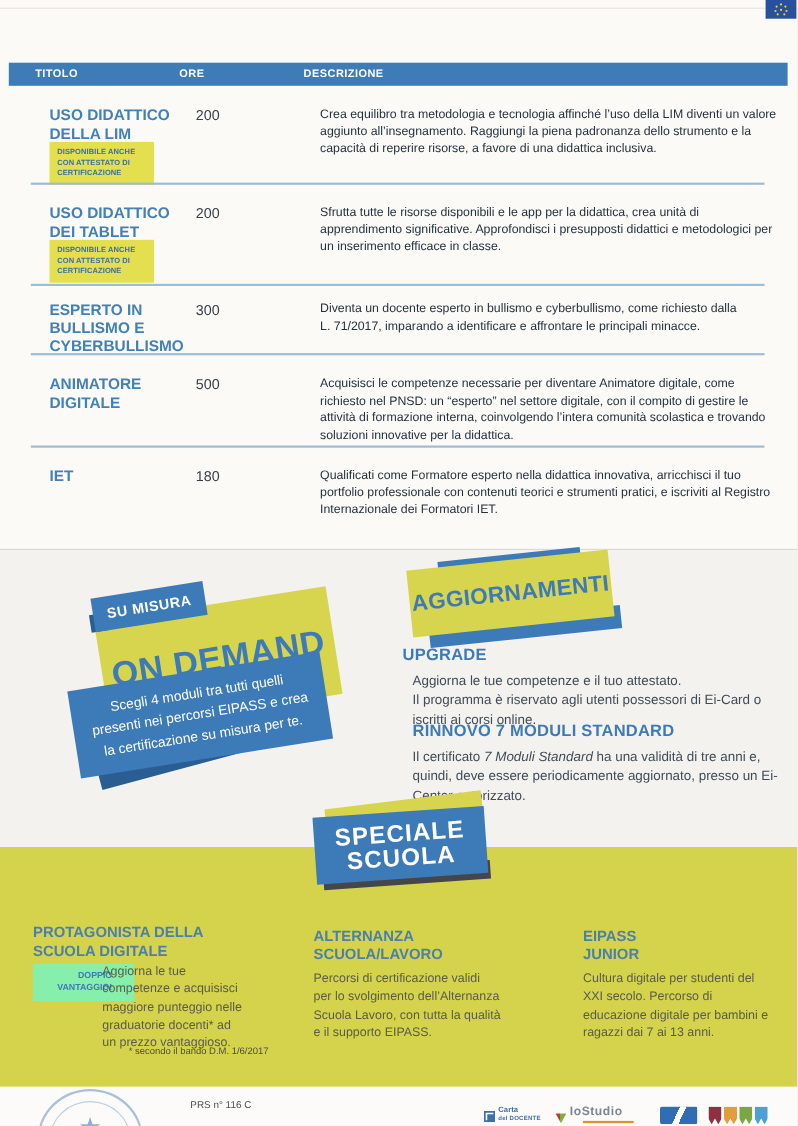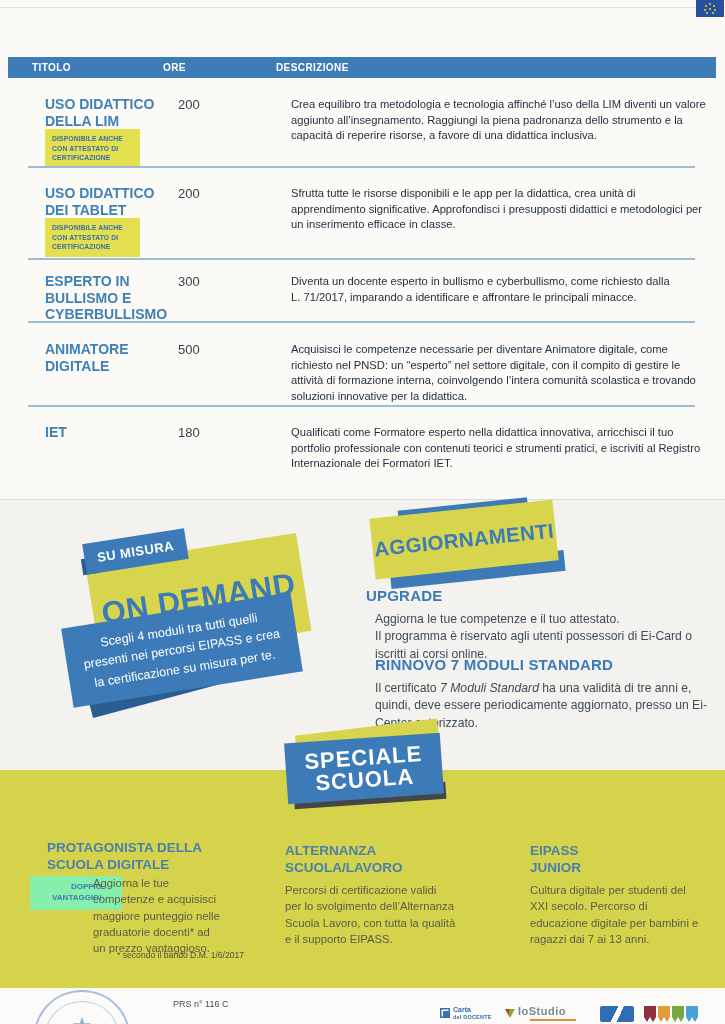--- a/index.html
+++ b/index.html
@@ -55,36 +55,36 @@
 
   
   .sp-yellow{position:absolute;left:296px;top:727px;width:143px;height:27px;background:#d7d54e;transform:rotate(-7deg);z-index:1;}
   .sp-shadow{position:absolute;left:294px;top:787px;width:152px;height:17px;background:#45464a;transform:rotate(-4deg);z-index:1;}
   .sp-blue{left:286px;top:738px;width:156px;height:61px;background:#3d7ab8;transform:rotate(-4deg);z-index:2;
     color:#fff;font-size:22px;font-weight:bold;line-height:1.0;letter-spacing:1px;white-space:pre-line;}
 
   
   .yellow-band{position:absolute;left:0;top:770px;width:725px;height:218px;background:#d5d34b;z-index:0;}
   .col-h{position:absolute;color:#4a80ab;font-size:13.5px;font-weight:bold;line-height:1.25;white-space:pre-line;z-index:1;}
-  .c1h{left:47px;top:840px}.c2h{left:285px;top:843px}.c3h{left:530px;top:843px}
+  .c1h{left:30px;top:840px}.c2h{left:285px;top:843px}.c3h{left:530px;top:843px}
   .dv-badge{position:absolute;left:30px;top:876px;width:52px;background:#86efac;color:#3d7ab8;
     font-size:8px;font-weight:bold;line-height:1.35;text-align:right;padding:6px 20px;white-space:pre-line;z-index:1;}
   .col-p{position:absolute;color:#5a5c4a;font-size:11.3px;line-height:1.44;white-space:pre-line;z-index:1;}
   .c1p{left:93px;top:875px;width:160px}.c2p{left:285px;top:882px;width:200px}.c3p{left:530px;top:882px;width:195px}
   .footnote{position:absolute;left:93px;top:950px;font-size:8.6px;color:#4c4e3f;z-index:1;margin-left:24px;}
 
   
   .footer-band{position:absolute;left:0;top:988px;width:725px;height:36px;background:#fcfbf9;}
   .seal{position:absolute;left:34px;top:990px;width:92px;height:88px;border:2px solid #a9c0da;border-radius:50%;z-index:1;}
   .seal-inner{position:absolute;left:9px;top:9px;right:9px;bottom:9px;border:1px solid #bccfe3;border-radius:50%;}
   .seal-star{position:absolute;left:50%;top:22px;transform:translateX(-50%);color:#8fb0d4;font-size:24px;line-height:1;}
   .prs{position:absolute;left:173px;top:999px;font-size:9px;color:#4f4f4f;z-index:1;}
   .discover{position:absolute;left:0;top:990px;width:725px;text-align:center;font-size:11.5px;color:#4a7fae;z-index:1;}
   .discover b{color:#3d7ab8;}
-  .logo{position:absolute;top:1006px;z-index:1;display:flex;align-items:flex-start;gap:3px;}
+  .logo{position:absolute;top:1006px;z-index:1;display:flex;align-items:flex-end;gap:3px;}
   .carta{left:440px;}
   .carta-glyph{width:10px;height:10px;background:#3d6fb0;margin-top:2px;
     box-shadow:inset 0 0 0 1.5px #3d6fb0, inset 3px 3px 0 0 #fbfaf9;}
   .carta-txt{color:#3d6fb0;line-height:1.1;}
   .carta-l1{font-size:7px;font-weight:bold;}
   .carta-l2{font-size:5.5px;font-weight:bold;letter-spacing:.2px;}
   .iostudio{left:505px;}
   .ios-glyph{width:10px;height:9px;margin-top:3px;background:linear-gradient(90deg,#c0392b 45%,#7fae3e 45%);
     clip-path:polygon(0 0,100% 0,50% 100%);}
   .ios-txt{color:#7a8894;font-size:11px;font-weight:bold;letter-spacing:.5px;line-height:1;}

